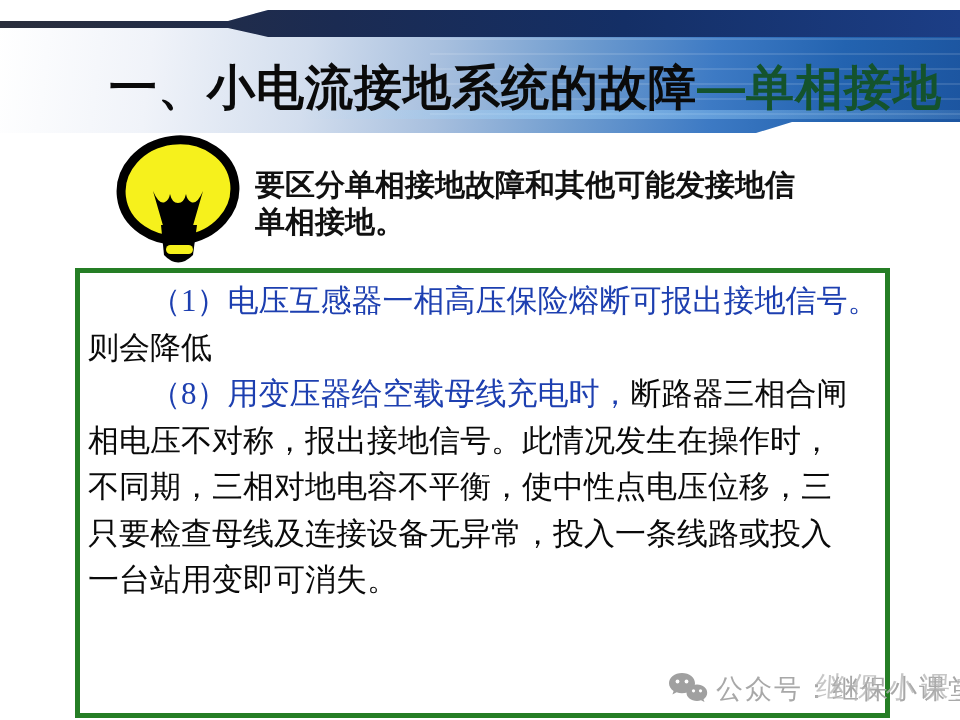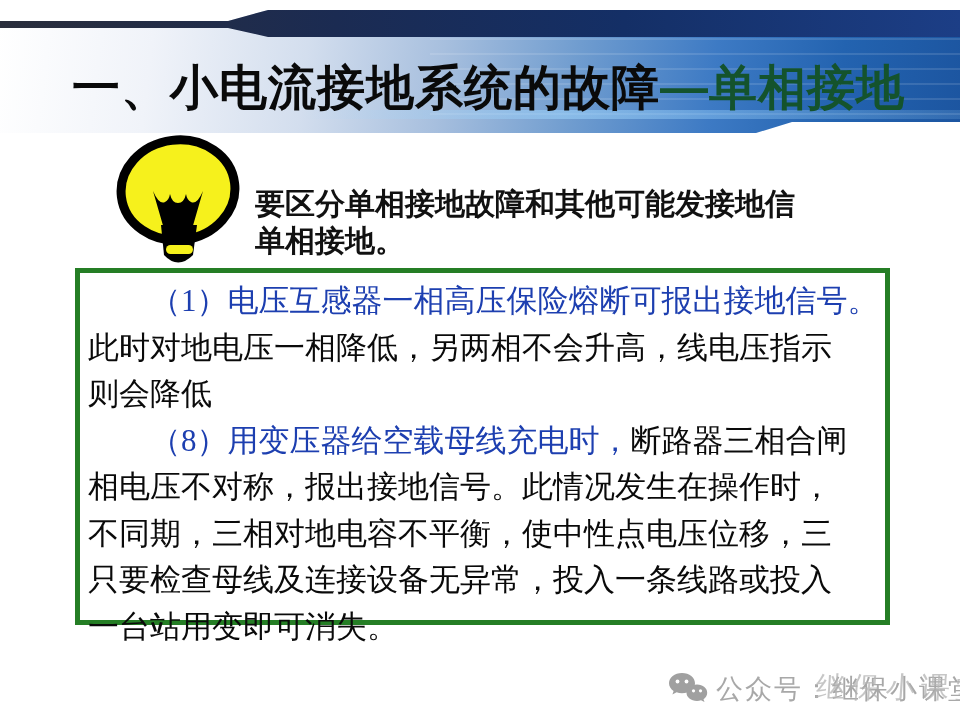--- a/index.html
+++ b/index.html
@@ -15,30 +15,30 @@
   .banner-navy{position:absolute;inset:0;
       background:linear-gradient(to right,#2a2e3c 0%,#1b2b52 35%,#142f66 65%,#1c3e86 100%);
       clip-path:polygon(0 11px,228px 11px,268px 0,100% 0,100% 27px,268px 27px,228px 18px,0 18px);}
   .banner-glow{position:absolute;left:300px;top:100px;width:660px;height:9px;opacity:.65;
       background:linear-gradient(to right,rgba(160,215,255,0),rgba(160,215,255,.8) 40%,rgba(160,215,255,.25));}
   .banner-streaks{position:absolute;inset:0;opacity:.12;
       background:repeating-linear-gradient(180deg,transparent 0 13px,#ffffff 13px 15px);
       clip-path:polygon(430px 27px,100% 27px,100% 112px,430px 112px);}
   .title{position:absolute;left:72px;top:46px;white-space:nowrap;
          font-size:48px;font-weight:bold;letter-spacing:1px;}
-  .title-black{color:#0a0a0a;}
+  .title-black{color:#0a0a0a;margin-left:37px;}
   .title-red{color:#14532d;}
 
   
   .bulb{position:absolute;left:112px;top:133px;width:134px;height:136px;}
   .note{position:absolute;left:255px;top:166px;width:610px;color:#111;
-        font-family:"Liberation Serif",serif;font-weight:bold;font-size:30px;line-height:37px;margin-top:19px;}
+        font-family:"Liberation Serif",serif;font-weight:bold;font-size:30px;line-height:37px;}
 
   
-  .gbox{position:absolute;left:75px;top:268px;width:815px;height:357px;box-sizing:border-box;
+  .gbox{position:absolute;left:75px;top:268px;width:815px;height:450px;box-sizing:border-box;
         border:5px solid #257e25;background:#ffffff;padding:5px 6px 0 8px;
         font-family:"Liberation Serif",serif;font-size:31px;line-height:46.5px;color:#0a0a0a;}
   .gbox .line{white-space:nowrap;}
   .indent2{display:inline-block;width:62px;}
   .blue{color:#1d3fb0;}
 
   
   .watermark{position:absolute;left:668px;top:666px;height:46px;display:flex;align-items:center;}
   .wm-icon{width:40px;height:34px;margin-right:8px;flex:0 0 auto;}
   .wm-text{font-size:27px;color:#a8a8a8;white-space:nowrap;letter-spacing:2px;}
@@ -67,21 +67,20 @@
     </svg>
   </div>
 
   <div class="note">
     <div>要区分单相接地故障和其他可能发接地信</div>
     <div>单相接地。</div>
   </div>
 
   <div class="gbox">
     <div class="line"><span class="indent2"></span><span class="blue">（1）电压互感器一相高压保险熔断可报出接地信号。</span></div>
-    <div class="line"><span>此时对地电压一相降低，另两相不会升高，线电压指示</span></div>
     <div class="line"><span>则会降低</span></div>
     <div class="line"><span class="indent2"></span><span class="blue">（8）用变压器给空载母线充电时，</span><span>断路器三相合闸</span></div>
     <div class="line"><span>相电压不对称，报出接地信号。此情况发生在操作时，</span></div>
     <div class="line"><span>不同期，三相对地电容不平衡，使中性点电压位移，三</span></div>
     <div class="line"><span>只要检查母线及连接设备无异常，投入一条线路或投入</span></div>
     <div class="line"><span>一台站用变即可消失。</span></div>
   </div>
 
   <div class="watermark">
     <svg class="wm-icon" viewBox="0 0 40 34">

